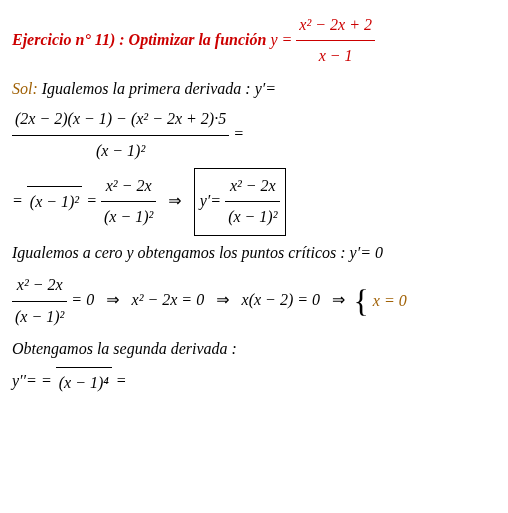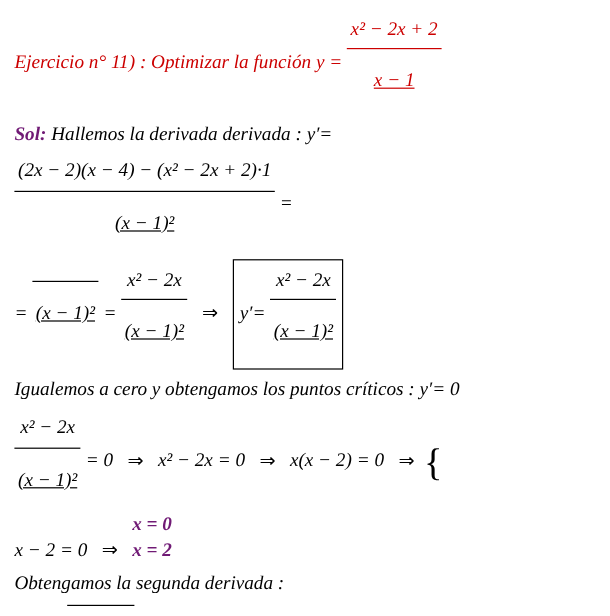--- a/index.html
+++ b/index.html
@@ -7,51 +7,51 @@
     font-size: 16px;
     margin: 0;
     padding: 8px 12px;
     width: 508px;
     box-sizing: border-box;
     font-style: italic;
     line-height: 1.9;
     color: #000;
   }
   .red { color: #cc0000; }
-  .blue { color: #701a75; font-weight: bold; }
-  .bold { font-weight: normal; }
+  .blue { color: #a16207; }
+  .bold { font-weight: bold; }
   .frac { display: inline-block; vertical-align: middle; text-align: center; font-style: italic; }
   .frac .num { display: block; padding: 0 3px; text-align: center; }
-  .frac .den { display: block; border-top: 1px solid currentColor; padding: 12px 3px; text-decoration: underline; }
+  .frac .den { display: block; border-top: 1px solid currentColor; padding: 0 3px; }
   .line { margin: 2px 0; }
   .boxed { border: 1px solid #000; padding: 2px 5px; display: inline-block; }
   .brace { font-size: 32px; vertical-align: middle; display: inline-block; font-style: normal; }
   .arrow { font-style: normal; margin: 0 4px; }
   .cases { display: inline-block; vertical-align: middle; }
-  .cases .case { display: block; text-align: right; line-height: 1.3; }
+  .cases .case { display: block; text-align: left; line-height: 1.3; }
 </style>
 </head>
 <body>
 
 <div class="line">
   <span class="red bold">Ejercicio n° 11)</span>
   <span class="red bold">:  Optimizar la función</span>
   <span class="red">y =</span>
   <span class="frac red">
     <span class="num">x² − 2x + 2</span>
     <span class="den">x − 1</span>
   </span>
 </div>
 
 <div class="line">
   <span class="blue">Sol:</span>
-  <span>Hallemos la derivada derivada :</span>
+  <span>Igualemos la primera derivada :</span>
   <span>y′=</span>
   <span class="frac">
-    <span class="num">(2x − 2)(x − 4) − (x² − 2x + 2)·1</span>
+    <span class="num">(2x − 2)(x − 1) − (x² − 2x + 2)·5</span>
     <span class="den">(x − 1)²</span>
   </span>
   <span>=</span>
 </div>
 
 <div class="line">
   <span>=</span>
   <span class="frac">
     <span class="den">(x − 1)²</span>
   </span>
@@ -82,25 +82,20 @@
   </span>
   <span>= 0</span>
   &nbsp;<span class="arrow">⇒</span>&nbsp;
   <span>x² − 2x = 0</span>
   &nbsp;<span class="arrow">⇒</span>&nbsp;
   <span>x(x − 2) = 0</span>
   &nbsp;<span class="arrow">⇒</span>
   <span class="brace">{</span>
   <span class="cases">
     <span class="case blue">x = 0</span>
-    <span class="case">
-       <span>x − 2 = 0</span>
-       &nbsp;<span class="arrow">⇒</span>&nbsp;
-       <span class="blue">x = 2</span>
-    </span>
   </span>
 </div>
 
 <div class="line">
   <span>Obtengamos la segunda derivada :</span>
 </div>
 
 <div class="line">
   <span>y′′=</span>
   <span>=</span>

